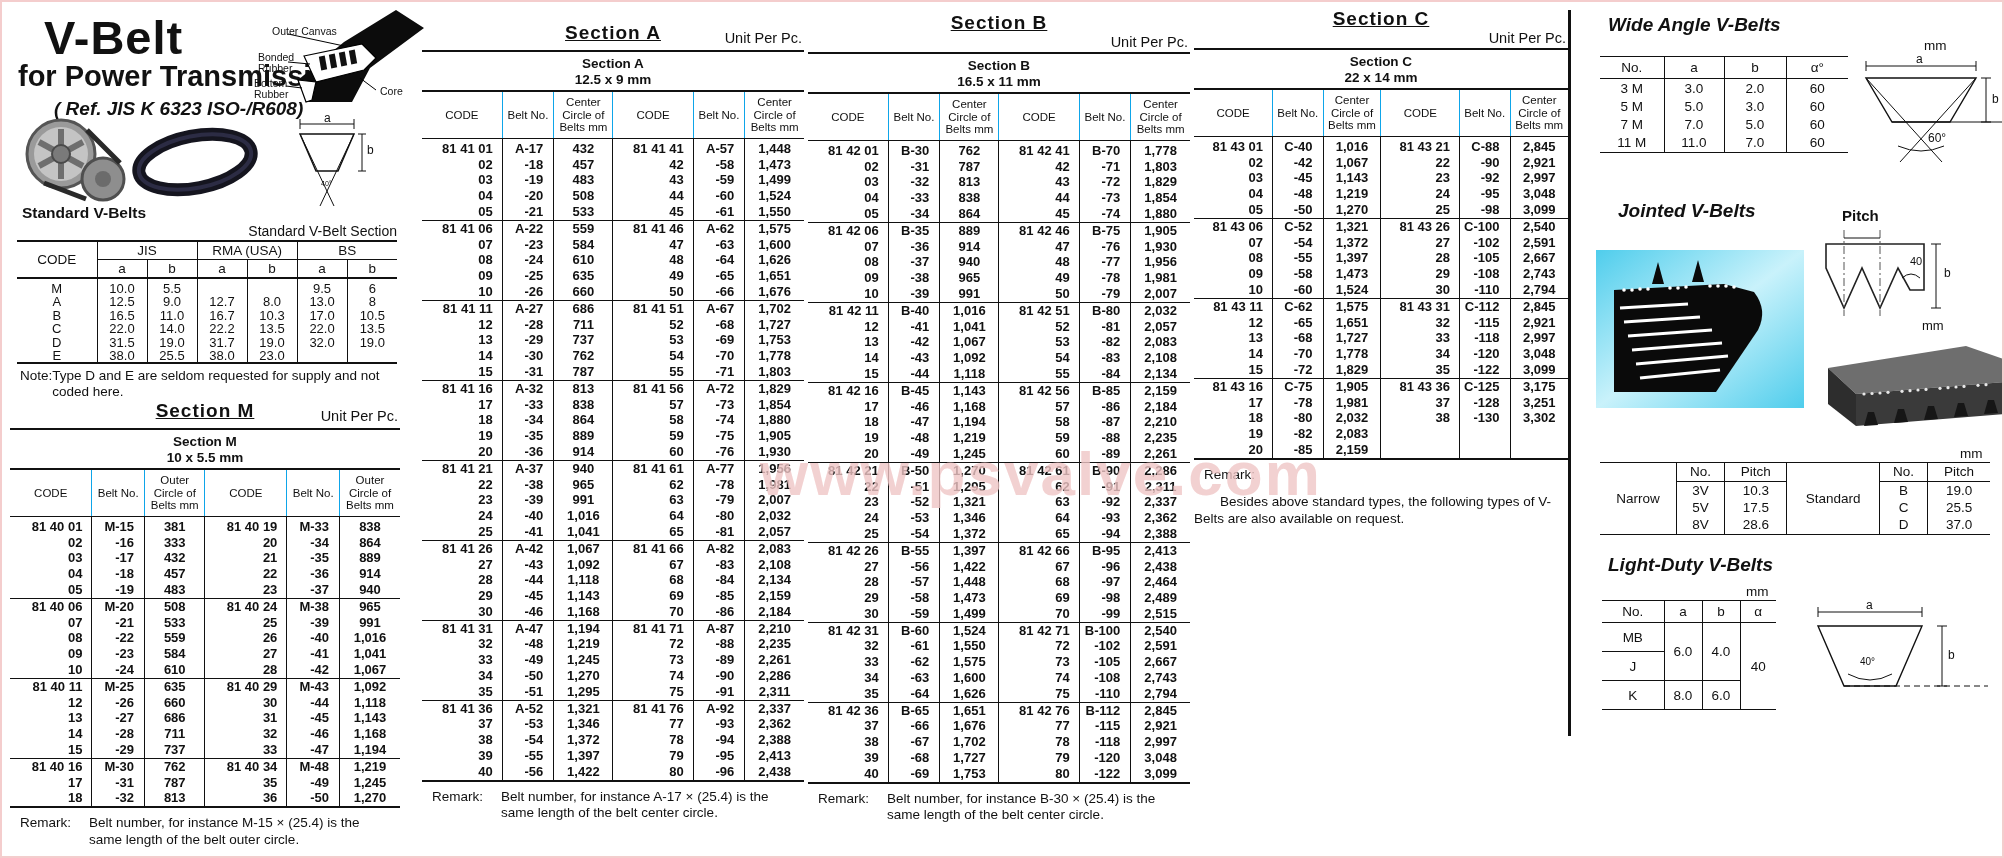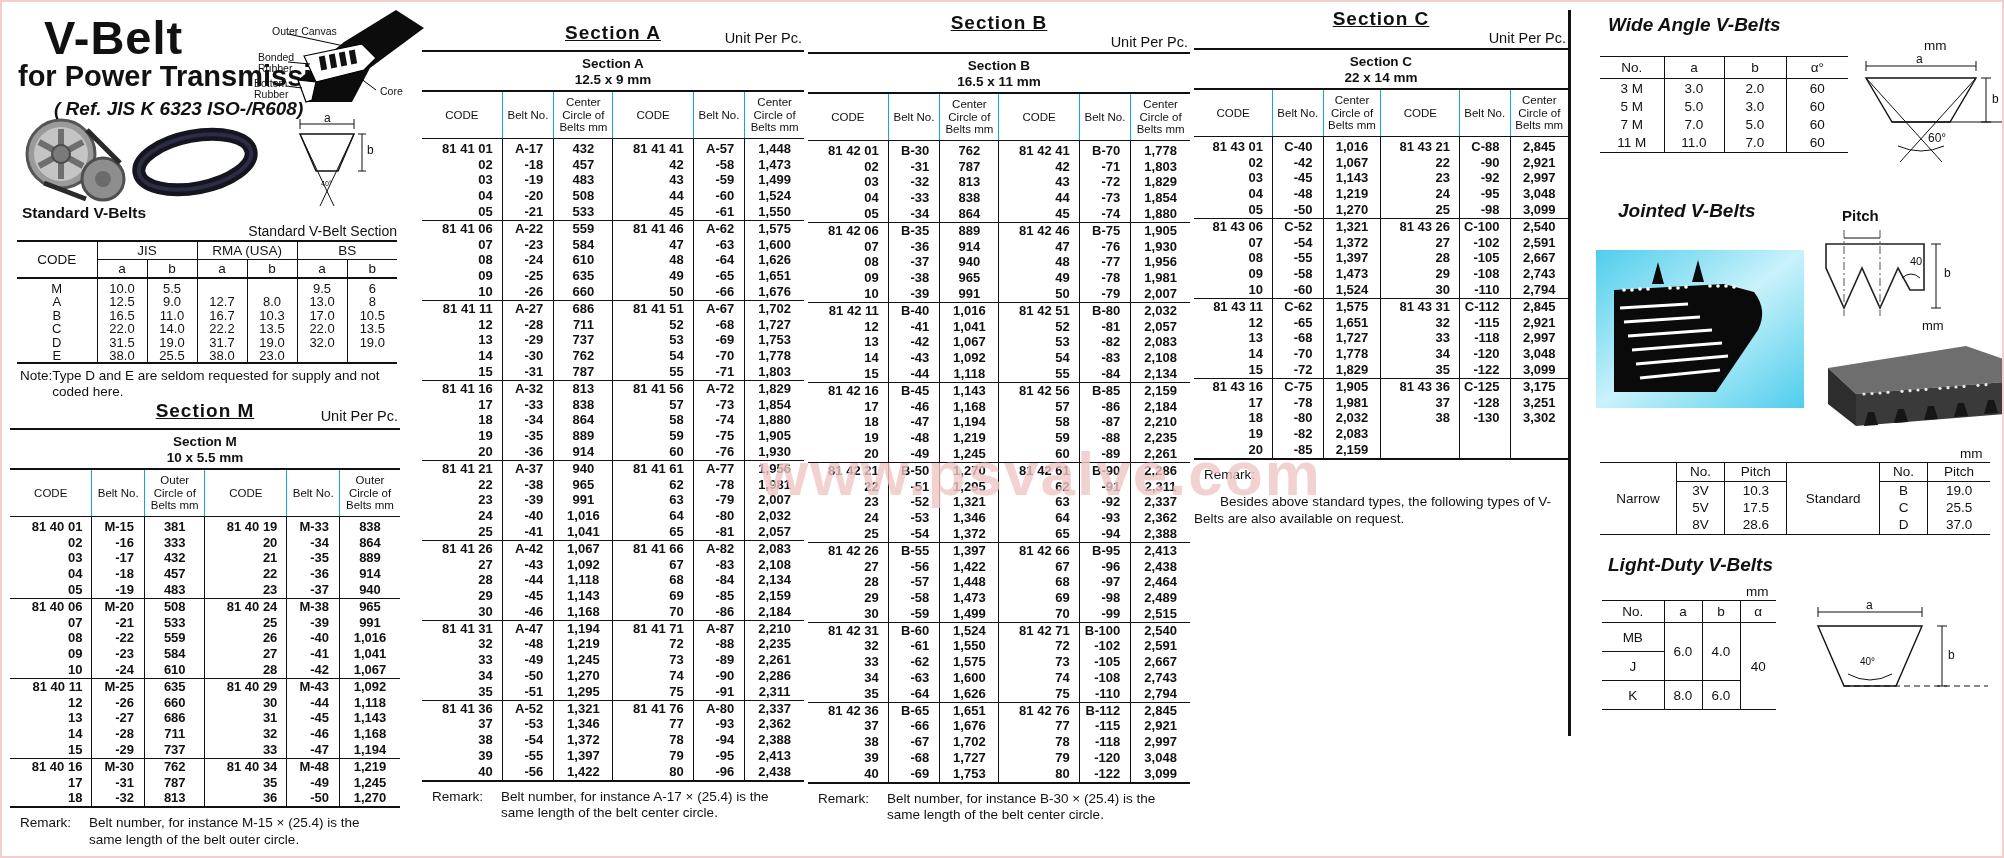--- a/index.html
+++ b/index.html
@@ -732,21 +732,21 @@
             <td class="c2">1,295</td>
             <td class="c3">75</td>
             <td class="c4">-91</td>
             <td class="c5">2,311</td>
           </tr>
           <tr class="group-first">
             <td class="c0">81 41 36</td>
             <td class="c1">A-52</td>
             <td class="c2">1,321</td>
             <td class="c3">81 41 76</td>
-            <td class="c4">A-80</td>
+            <td class="c4">A-92</td>
             <td class="c5">2,337</td>
           </tr>
           <tr>
             <td class="c0">37</td>
             <td class="c1">-53</td>
             <td class="c2">1,346</td>
             <td class="c3">77</td>
             <td class="c4">-93</td>
             <td class="c5">2,362</td>
           </tr>

